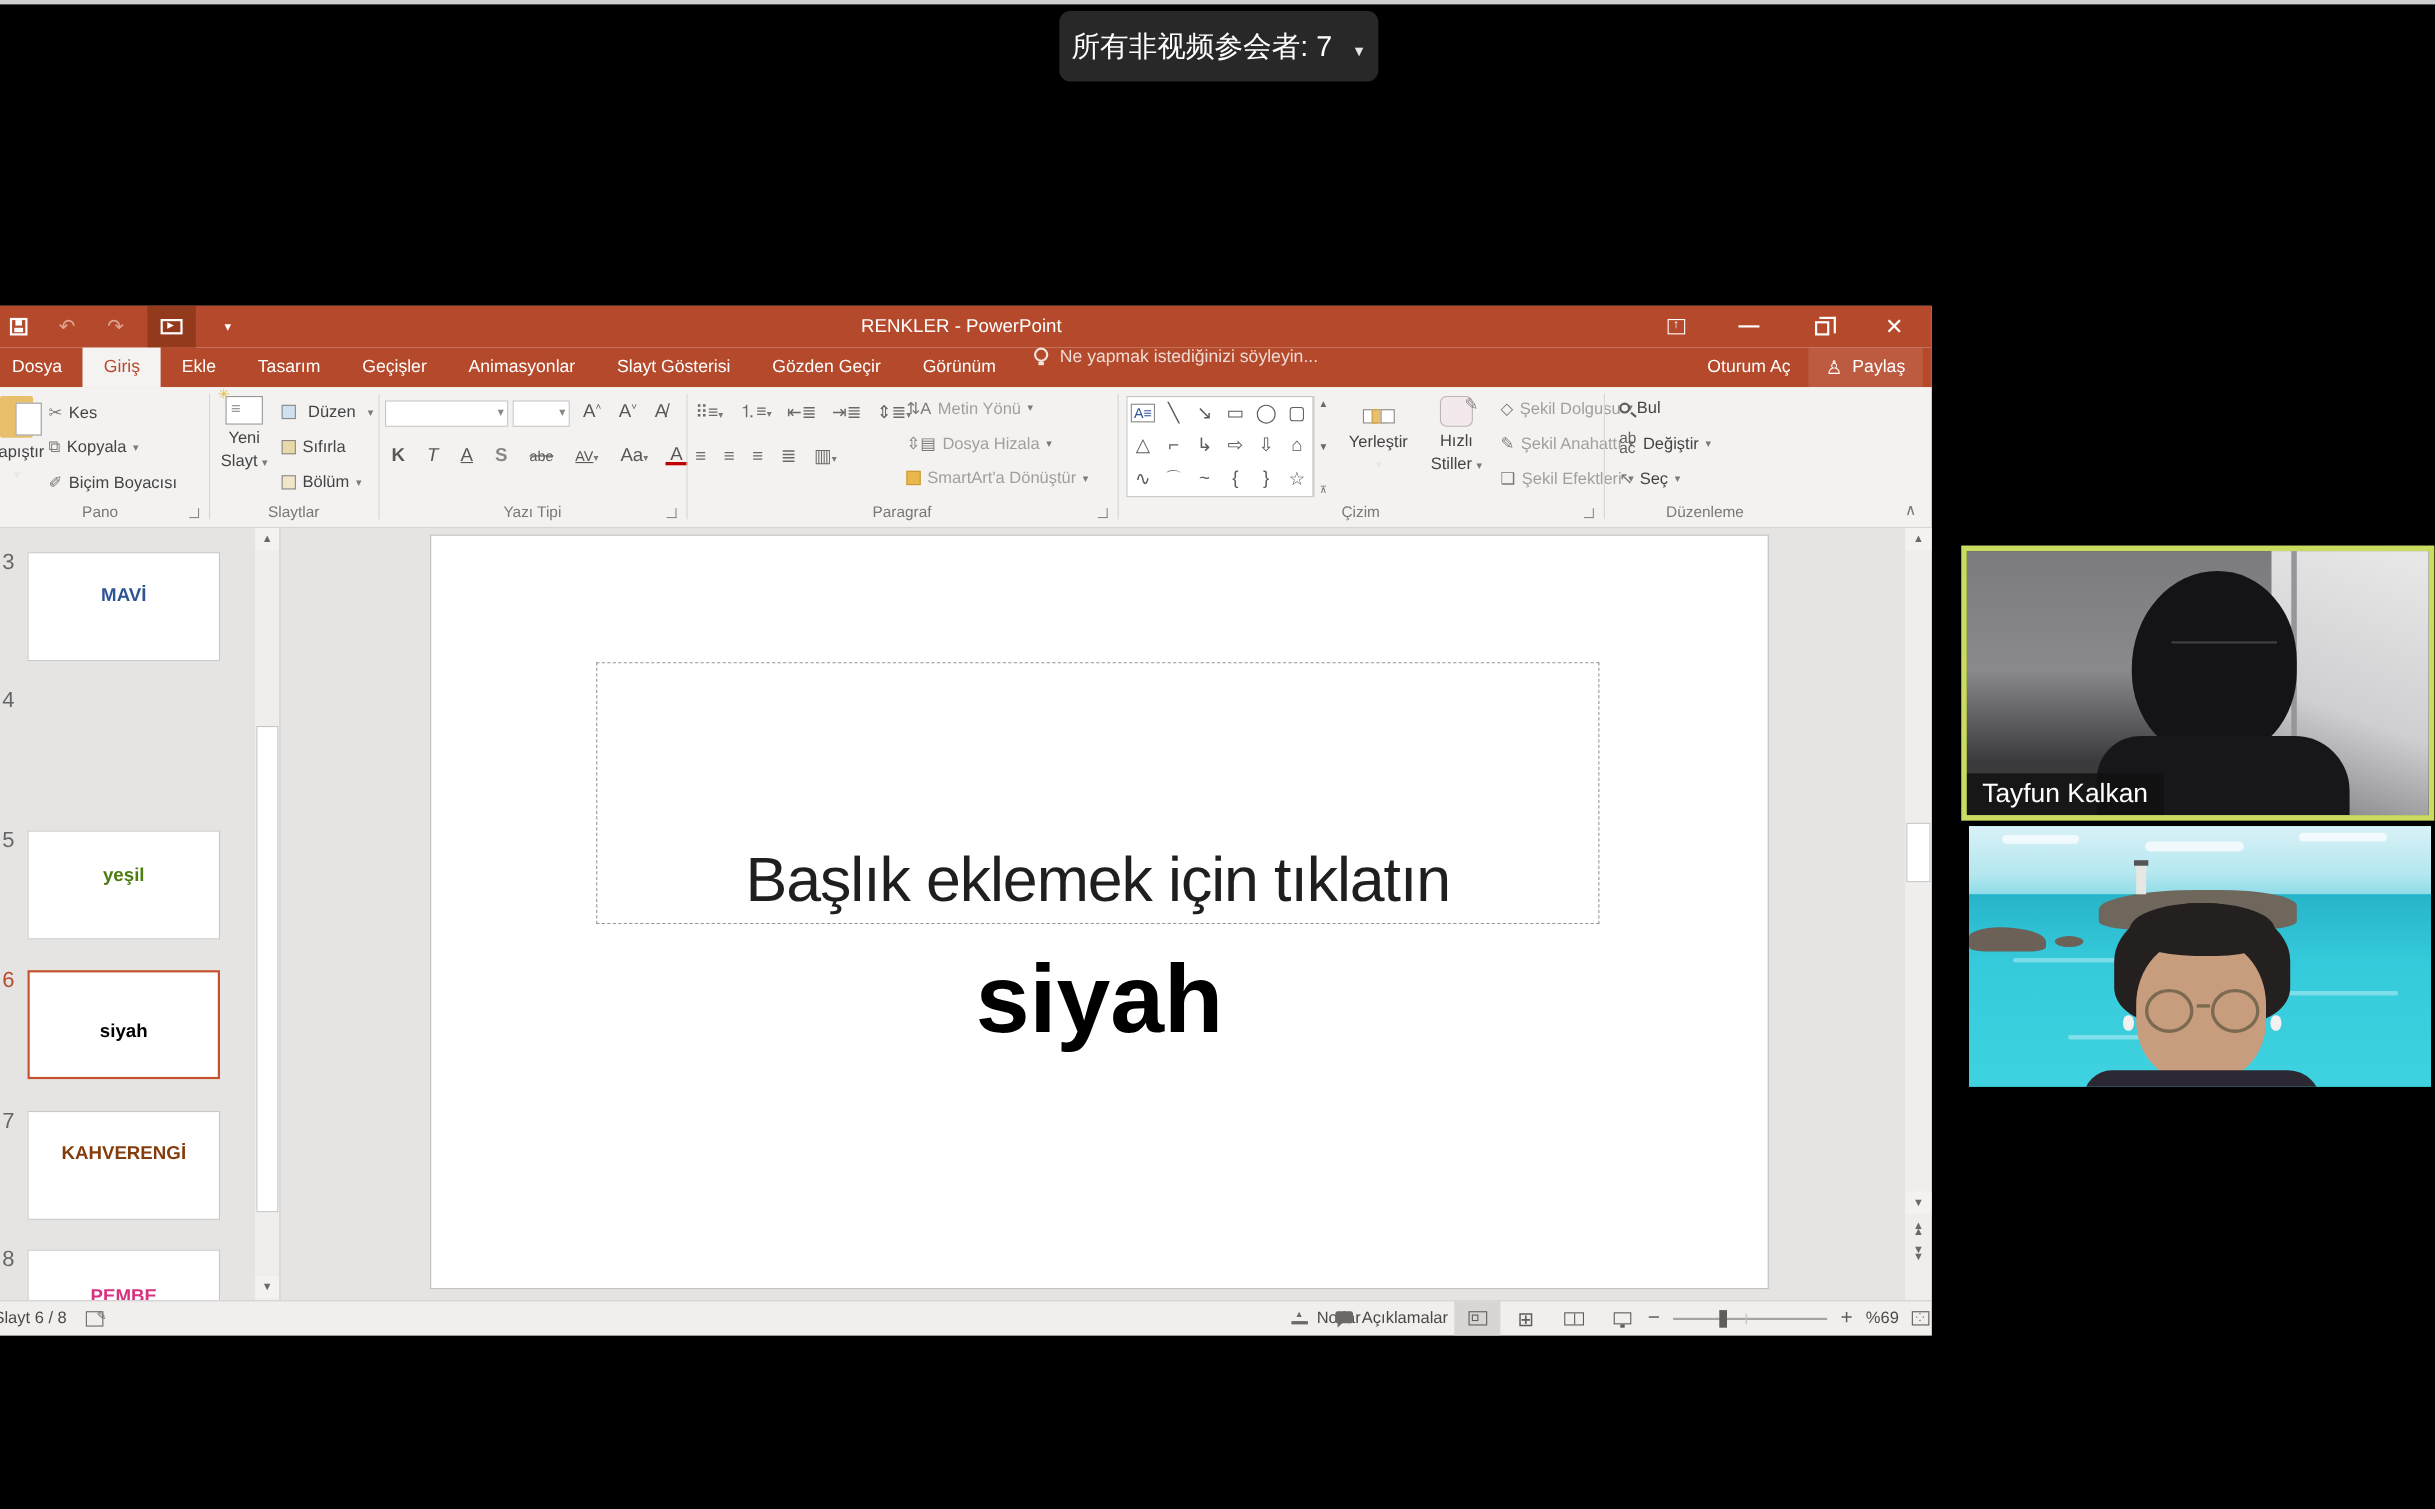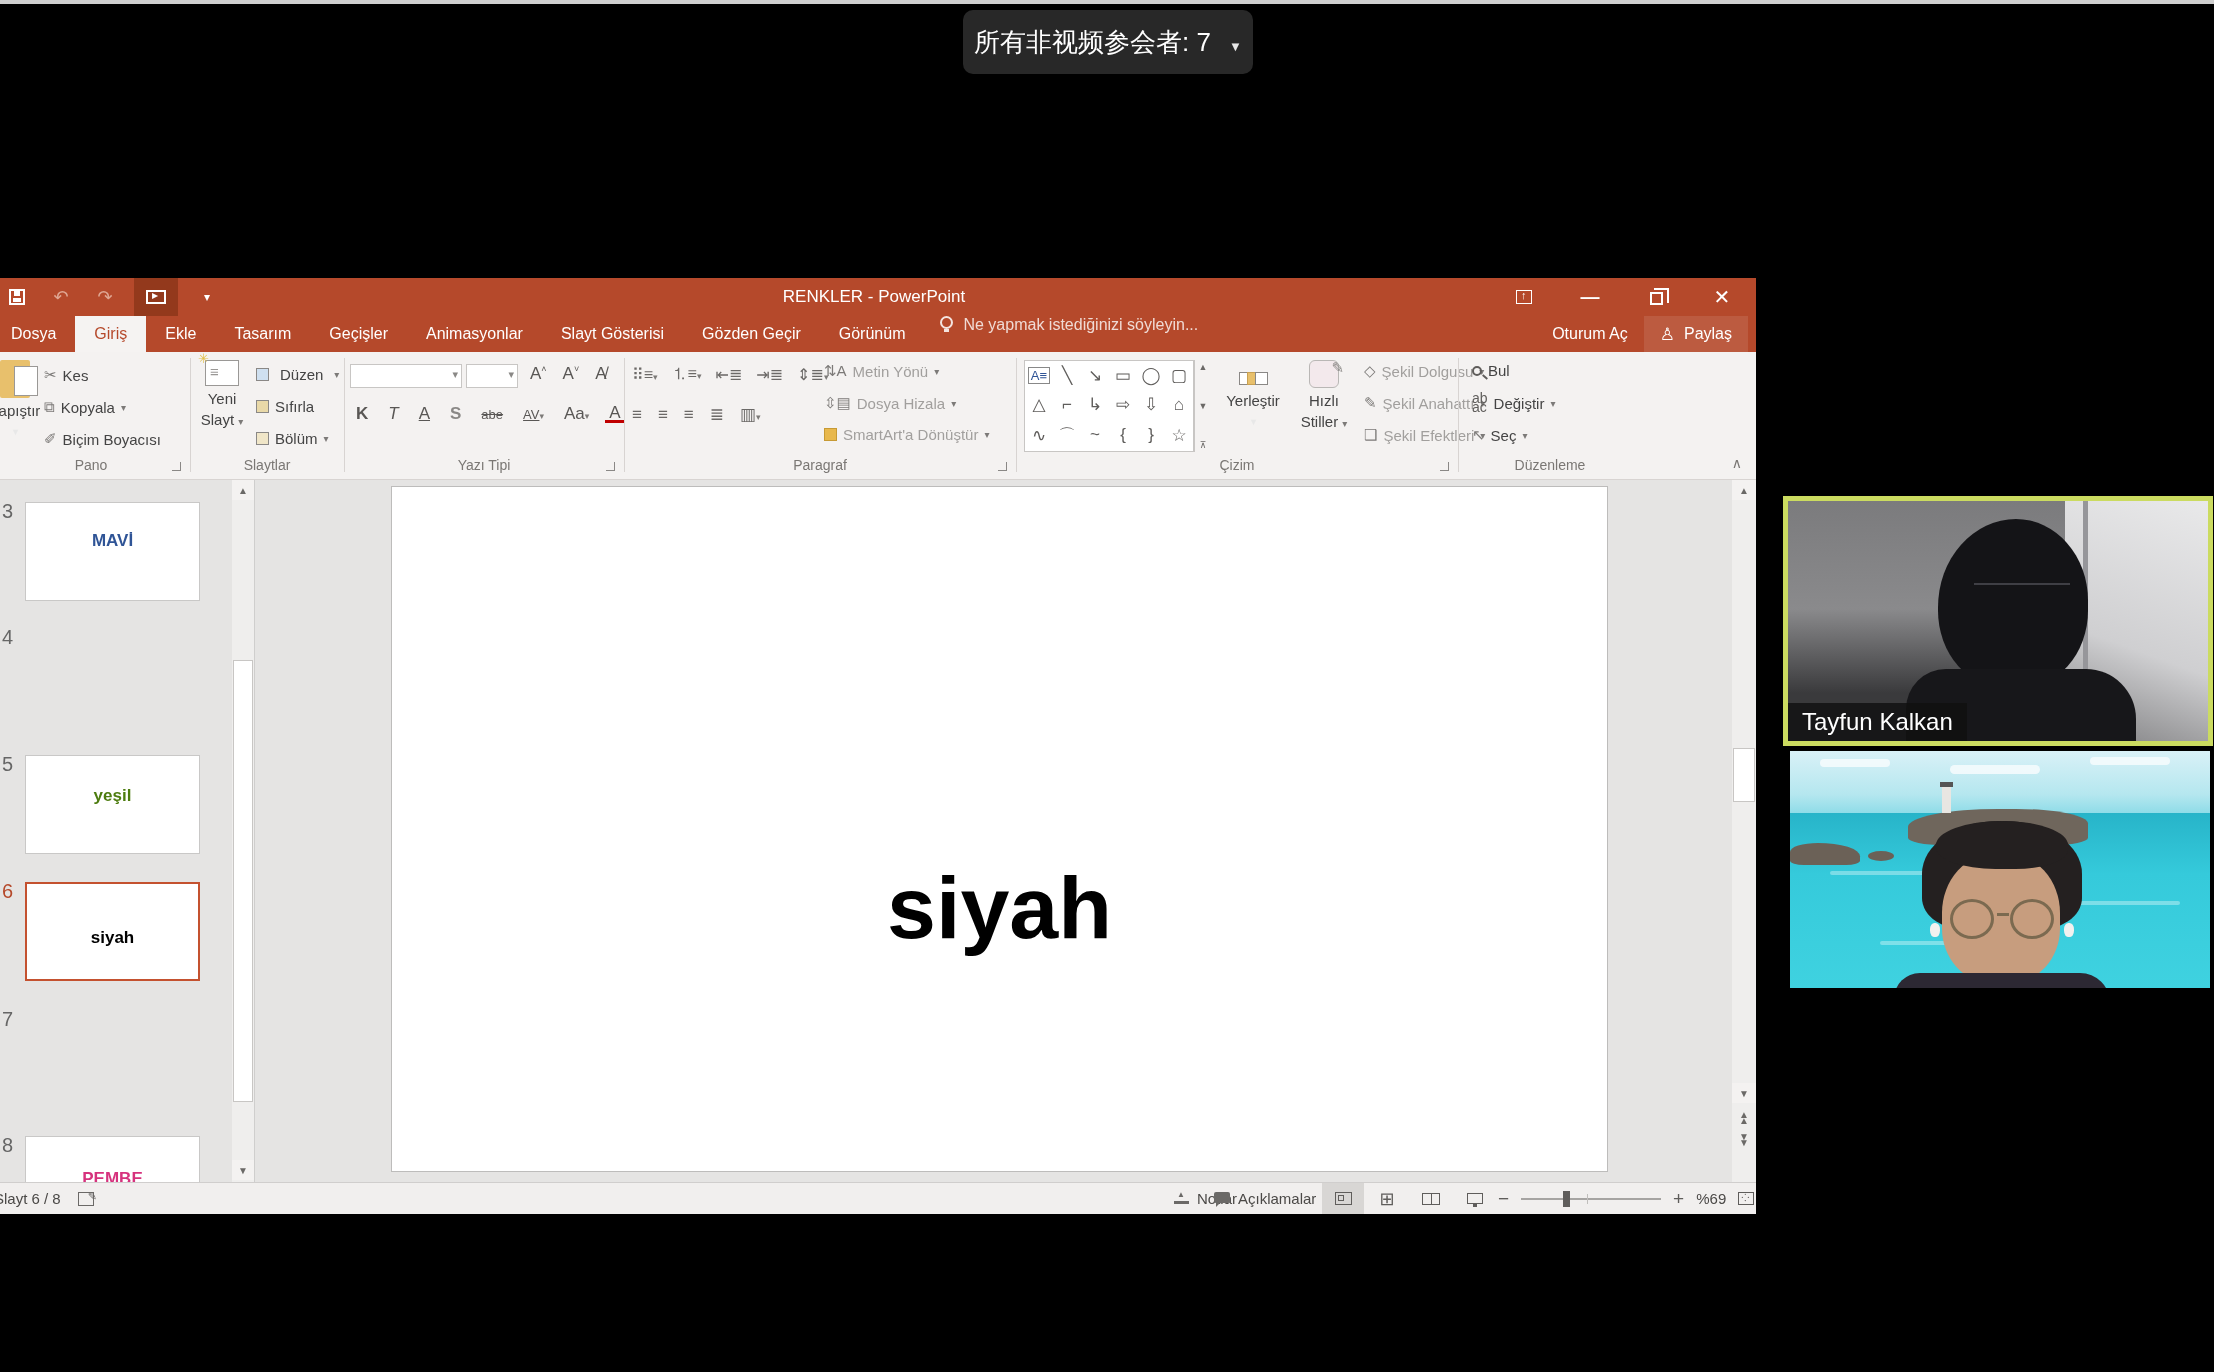--- a/index.html
+++ b/index.html
@@ -451,33 +451,39 @@
         <span class="thumb-num" style="left:10px;top:146px;">4</span>
         <span class="thumb-num" style="left:10px;top:273px;">5</span>
         <div class="thumb" style="top:275px;">
           <span class="t-label" style="top: 30px; color: #4d7c0f;">yeşil</span>
         </div>
         <span class="thumb-num" style="left:10px;top:400px;color:#b5492b;">6</span>
         <div class="thumb sel" style="top:402px;">
           <span class="t-label" style="top: 44px; color: rgb(0, 0, 0);">siyah</span>
         </div>
         <span class="thumb-num" style="left:10px;top:528px;">7</span>
+        <div class="thumb" style="top:530px;">
+          <span class="t-label" style="top: 28px; color: rgb(132, 60, 12);">KAHVERENGİ</span>
+        </div>
         <span class="thumb-num" style="left:10px;top:654px;">8</span>
         <div class="thumb" style="top:656px;">
           <span class="t-label" style="top: 32px; color: rgb(214, 50, 125);">PEMBE</span>
         </div>
       </div>
       <div class="panel-scroll">
         <div class="scroll-btn" style="top:0;">▲</div>
         <div class="scroll-thumb" style="top:180px;height:442px;"></div>
         <div class="scroll-btn" style="top:680px;">▼</div>
       </div>
       <div id="panel-divider"></div>
 
       <div id="canvas">
+        <div id="title-placeholder">
+          <span class="ph-text">Başlık eklemek için tıklatın</span>
+        </div>
         <div id="body-word">siyah</div>
       </div>
 
       <div id="vscroll">
         <div class="scroll-btn" style="top:0;width:24px;">▲</div>
         <div class="scroll-thumb" style="top:268px;height:54px;width:22px;"></div>
         <div class="scroll-btn" style="top:603px;width:24px;">▼</div>
         <div class="scroll-btn" style="top:628px;width:24px;background:none;line-height:6px;">▲<br>▲</div>
         <div class="scroll-btn" style="top:650px;width:24px;background:none;line-height:6px;">▼<br>▼</div>
       </div>

